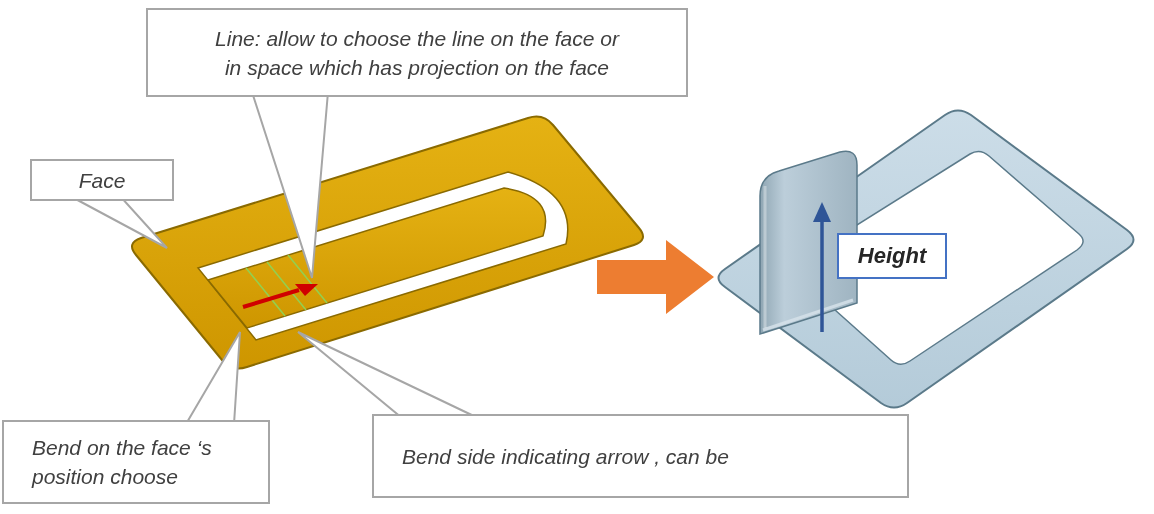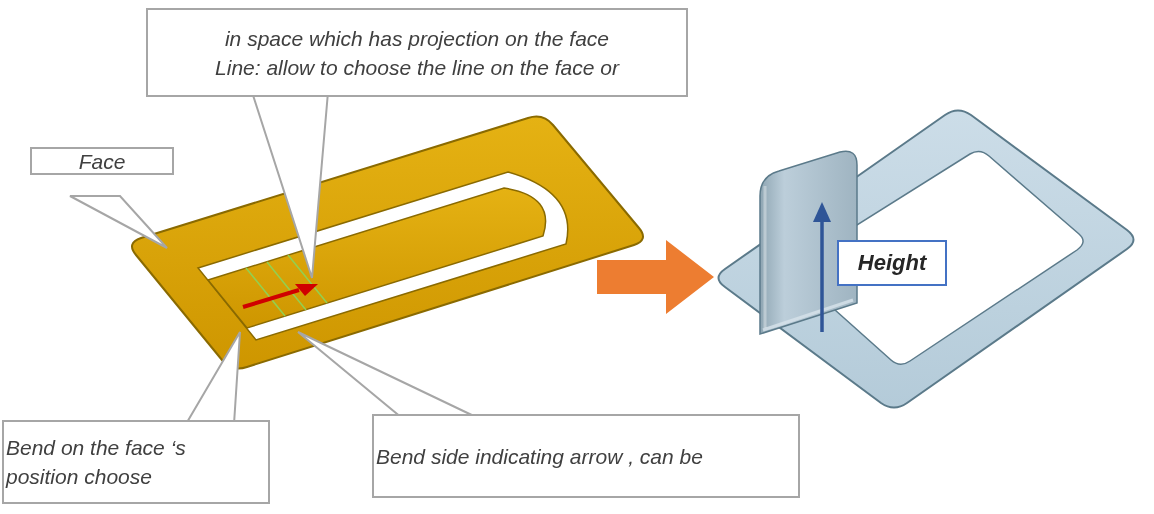--- a/index.html
+++ b/index.html
@@ -19,27 +19,27 @@
     font-style:italic;
     font-size:21px;
     line-height:29px;
     z-index:2;
     box-sizing:border-box;
     display:flex;
     flex-direction:column;
     justify-content:center;
   }
   .callout.center{align-items:center;text-align:center;}
-  .callout.left{align-items:flex-start;text-align:left;padding-left:2px;padding-right:8px;}
+  .callout.left{align-items:flex-start;text-align:left;padding-left:28px;padding-right:8px;}
   #callout-line{left:146px;top:8px;width:542px;height:89px;}
-  #callout-face{left:30px;top:147px;width:144px;height:28px;}
+  #callout-face{left:30px;top:159px;width:144px;height:42px;}
   #callout-bend-preview{left:2px;top:420px;width:268px;height:84px;}
-  #callout-bend-side{left:372px;top:414px;width:428px;height:84px;}
+  #callout-bend-side{left:372px;top:414px;width:537px;height:84px;}
   #height-box{
-    position:absolute;left:837px;top:240px;width:110px;height:46px;
+    position:absolute;left:837px;top:233px;width:110px;height:46px;
     background:#ffffff;border:2px solid #4472c4;color:#262626;
     font-style:italic;font-weight:bold;font-size:22px;
     display:flex;align-items:center;justify-content:center;
     z-index:2;box-sizing:border-box;
   }
 </style>
 </head>
 <body>
 
 <div id="canvas">
@@ -94,22 +94,22 @@
       </g>
     </g>
 
     <polygon points="252,92 328,92 312,278" fill="#ffffff" stroke="#a6a6a6" stroke-width="2"></polygon>
     <polygon points="70,196 120,196 167,248" fill="#ffffff" stroke="#a6a6a6" stroke-width="2"></polygon>
     <polygon points="186,424 234,424 240,332" fill="#ffffff" stroke="#a6a6a6" stroke-width="2"></polygon>
     <polygon points="402,418 478,418 298,332" fill="#ffffff" stroke="#a6a6a6" stroke-width="2"></polygon>
   </svg>
 
   <div id="callout-line" class="callout center">
+    <span>Line: allow to choose the line on the face or</span>
     <span>in space which has projection on the face</span>
-    <span>Line: allow to choose the line on the face or</span>
   </div>
 
   <div id="callout-face" class="callout center">
     <span>Face</span>
   </div>
 
   <div id="callout-bend-preview" class="callout left">
     <span>Bend on the face ‘s</span>
     <span>position choose</span>
   </div>

